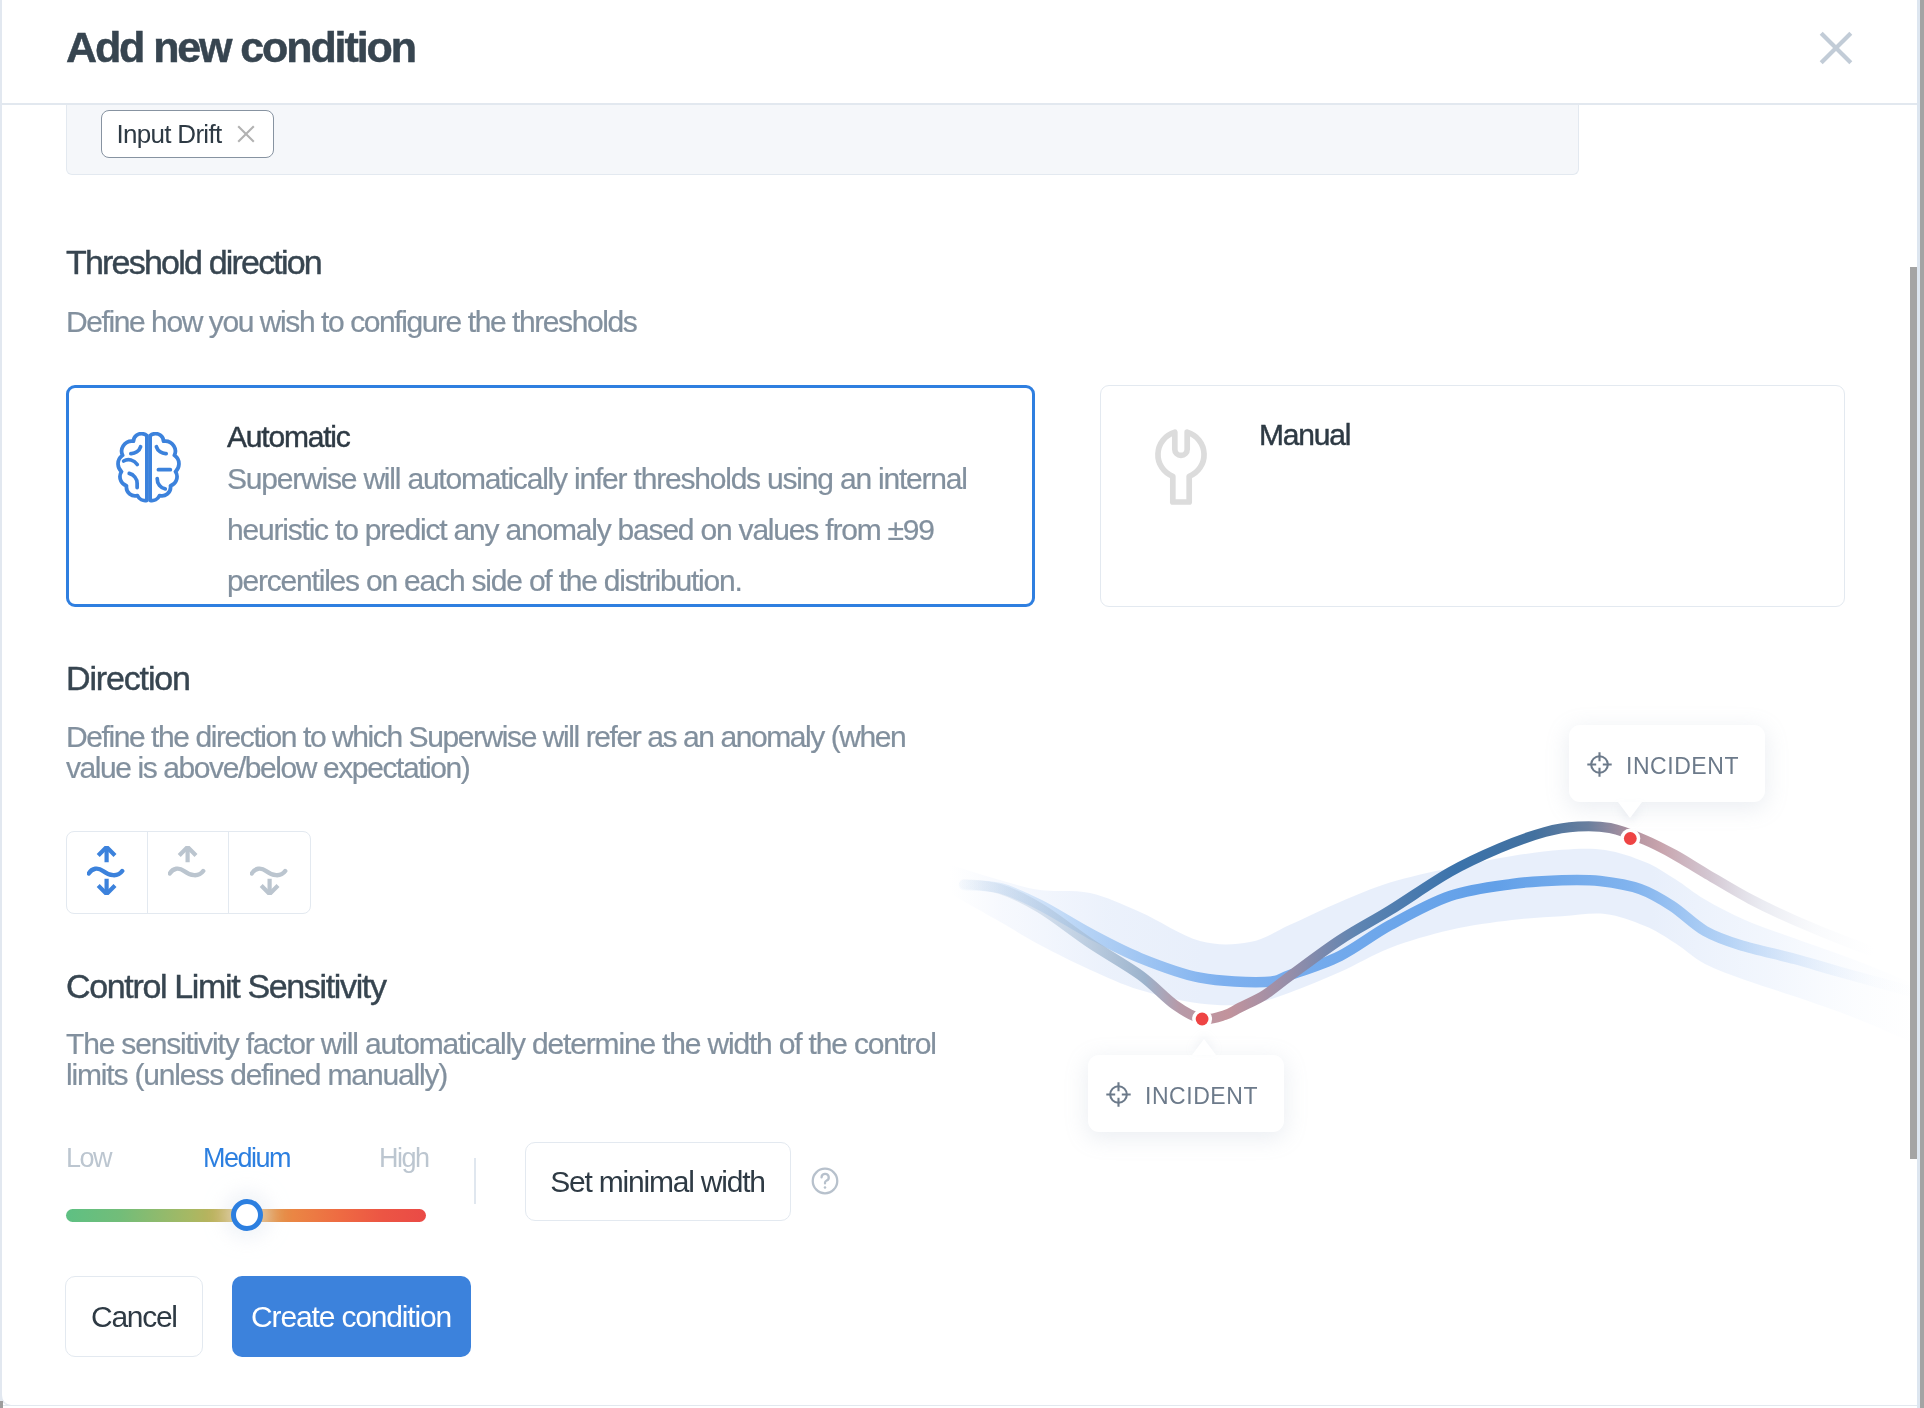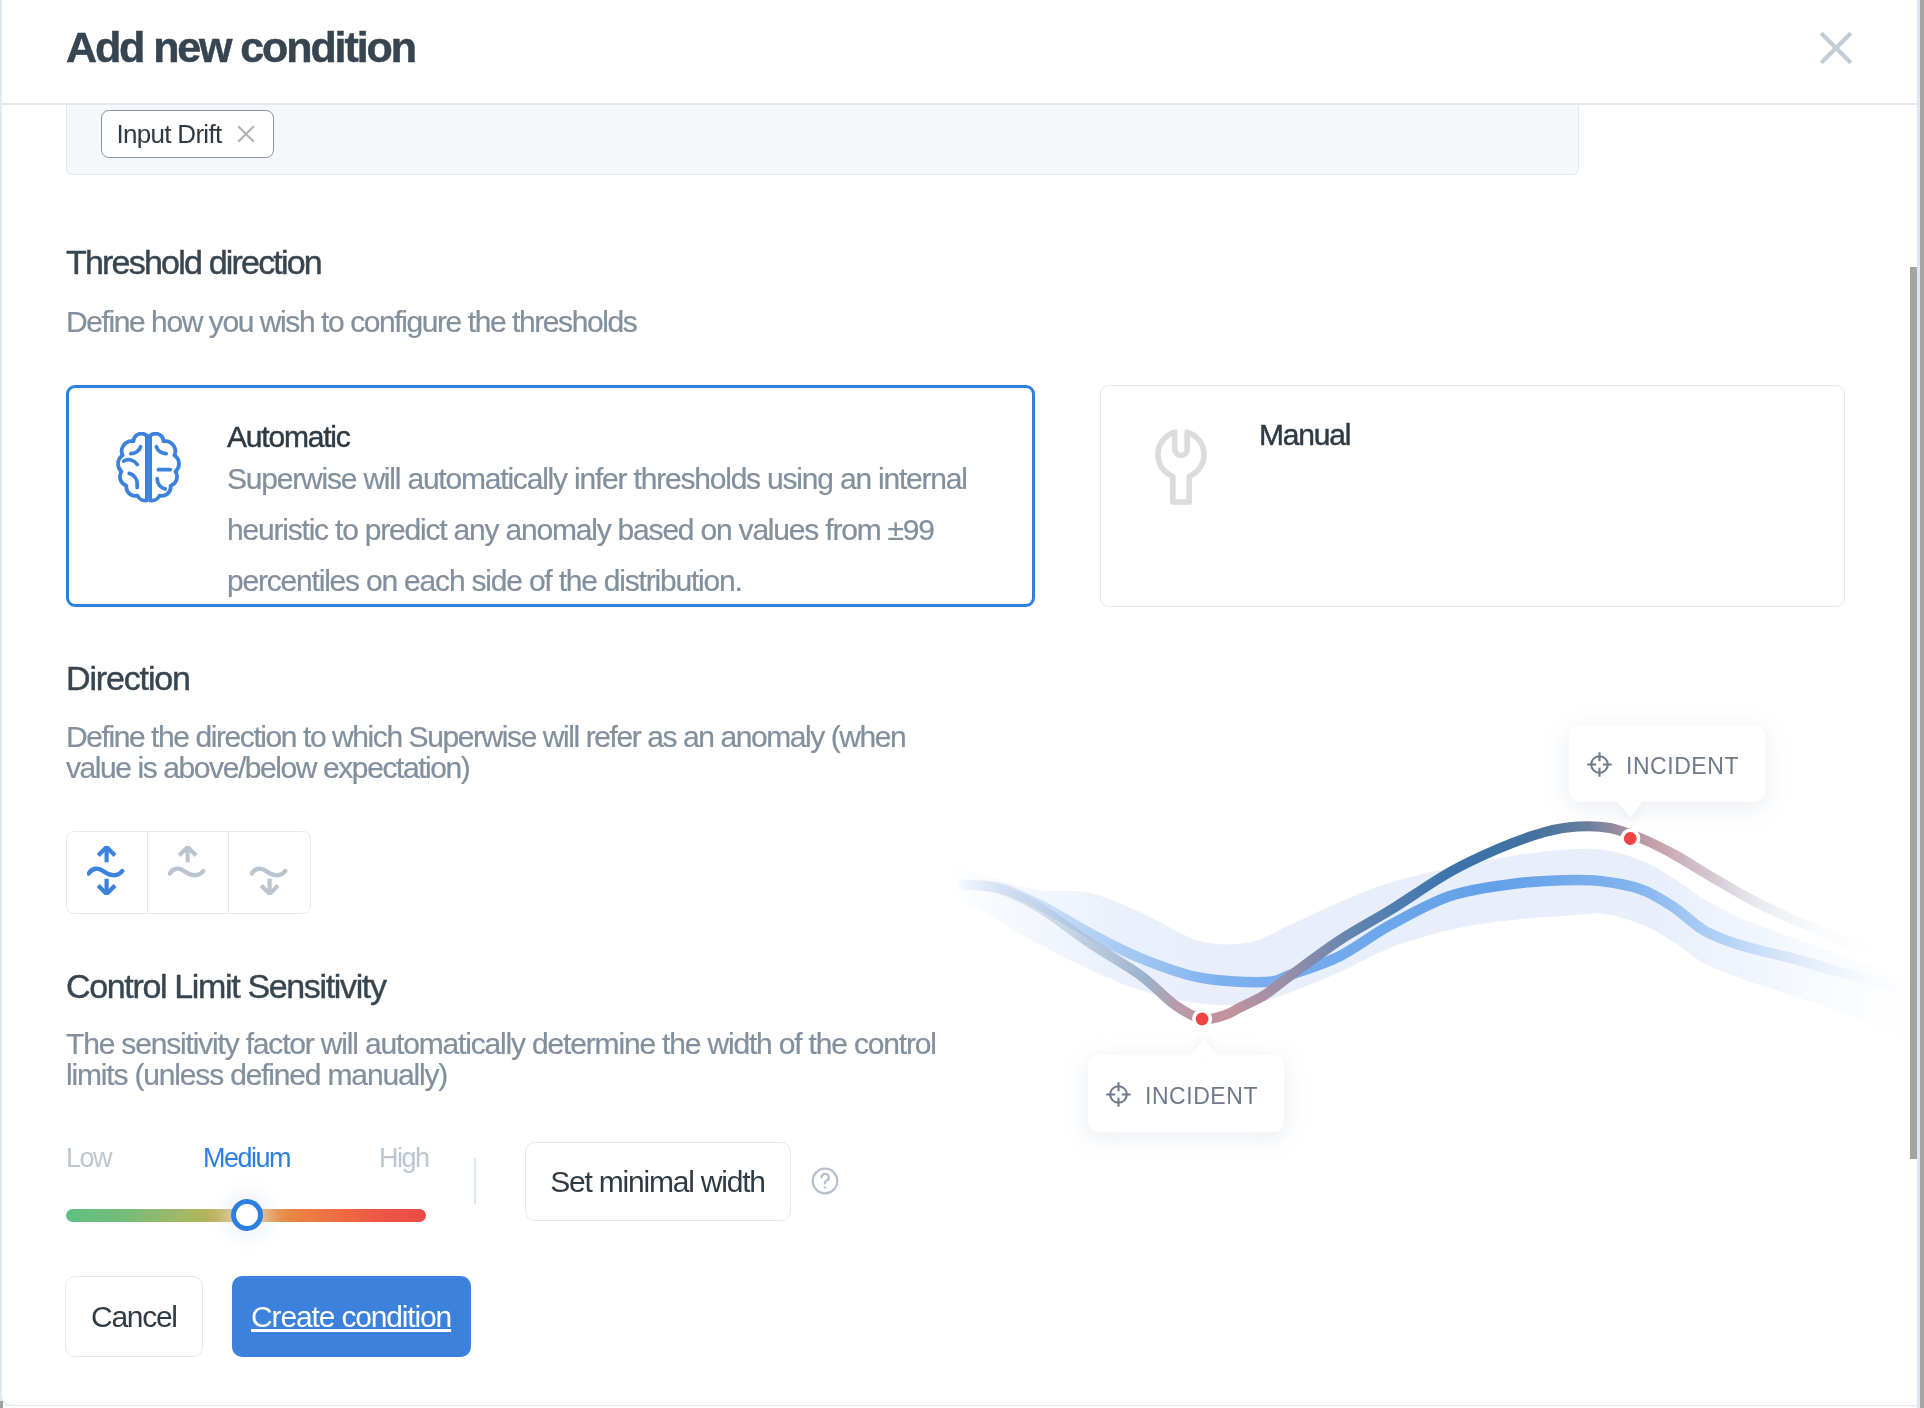--- a/index.html
+++ b/index.html
@@ -67,21 +67,21 @@
                 box-sizing:border-box;display:flex;align-items:center;justify-content:center;}
   .minwidth-btn span{font-size:30px;color:#2e3a44;letter-spacing:-1.2px;line-height:1;padding-right:1px;}
   .help-icon{position:absolute;left:809px;top:1165px;cursor:pointer;}
 
   
   .btn{position:absolute;height:81px;border-radius:10px;box-sizing:border-box;cursor:pointer;
        display:flex;align-items:center;justify-content:center;}
   .btn-cancel{left:65.4px;top:1276px;width:138px;border:1.5px solid #e3e9f0;background:#fff;}
   .btn-cancel span{font-size:30px;color:#2e3a44;letter-spacing:-1.3px;line-height:1;padding-right:1px;}
   .btn-create{left:231.9px;top:1276px;width:239.4px;background:#3c82dc;border:none;}
-  .btn-create span{font-size:30px;color:#fff;letter-spacing:-1.15px;line-height:1;padding-right:1px;text-decoration:underline;}
+  .btn-create span{font-size:30px;color:#fff;letter-spacing:-1.15px;line-height:1;padding-right:1px;}
 
   
   .illus{position:absolute;left:950px;top:790px;width:974px;height:400px;pointer-events:none;}
   .tooltip{position:absolute;background:#fff;border-radius:11px;
            box-shadow:0 5px 22px 2px rgba(140,158,186,.17);display:flex;align-items:center;
            padding-left:17px;}
   .tt-label{font-size:23px;letter-spacing:0.55px;color:#6c7a8a;line-height:1;margin-left:13px;margin-top:5px;text-align:center;}
   .tt-icon{display:block;margin-top:6px;}
   .tt-tail{position:absolute;width:0;height:0;}
   .tt-top .tt-tail{left:48.5px;top:77px;border-left:12.5px solid transparent;

